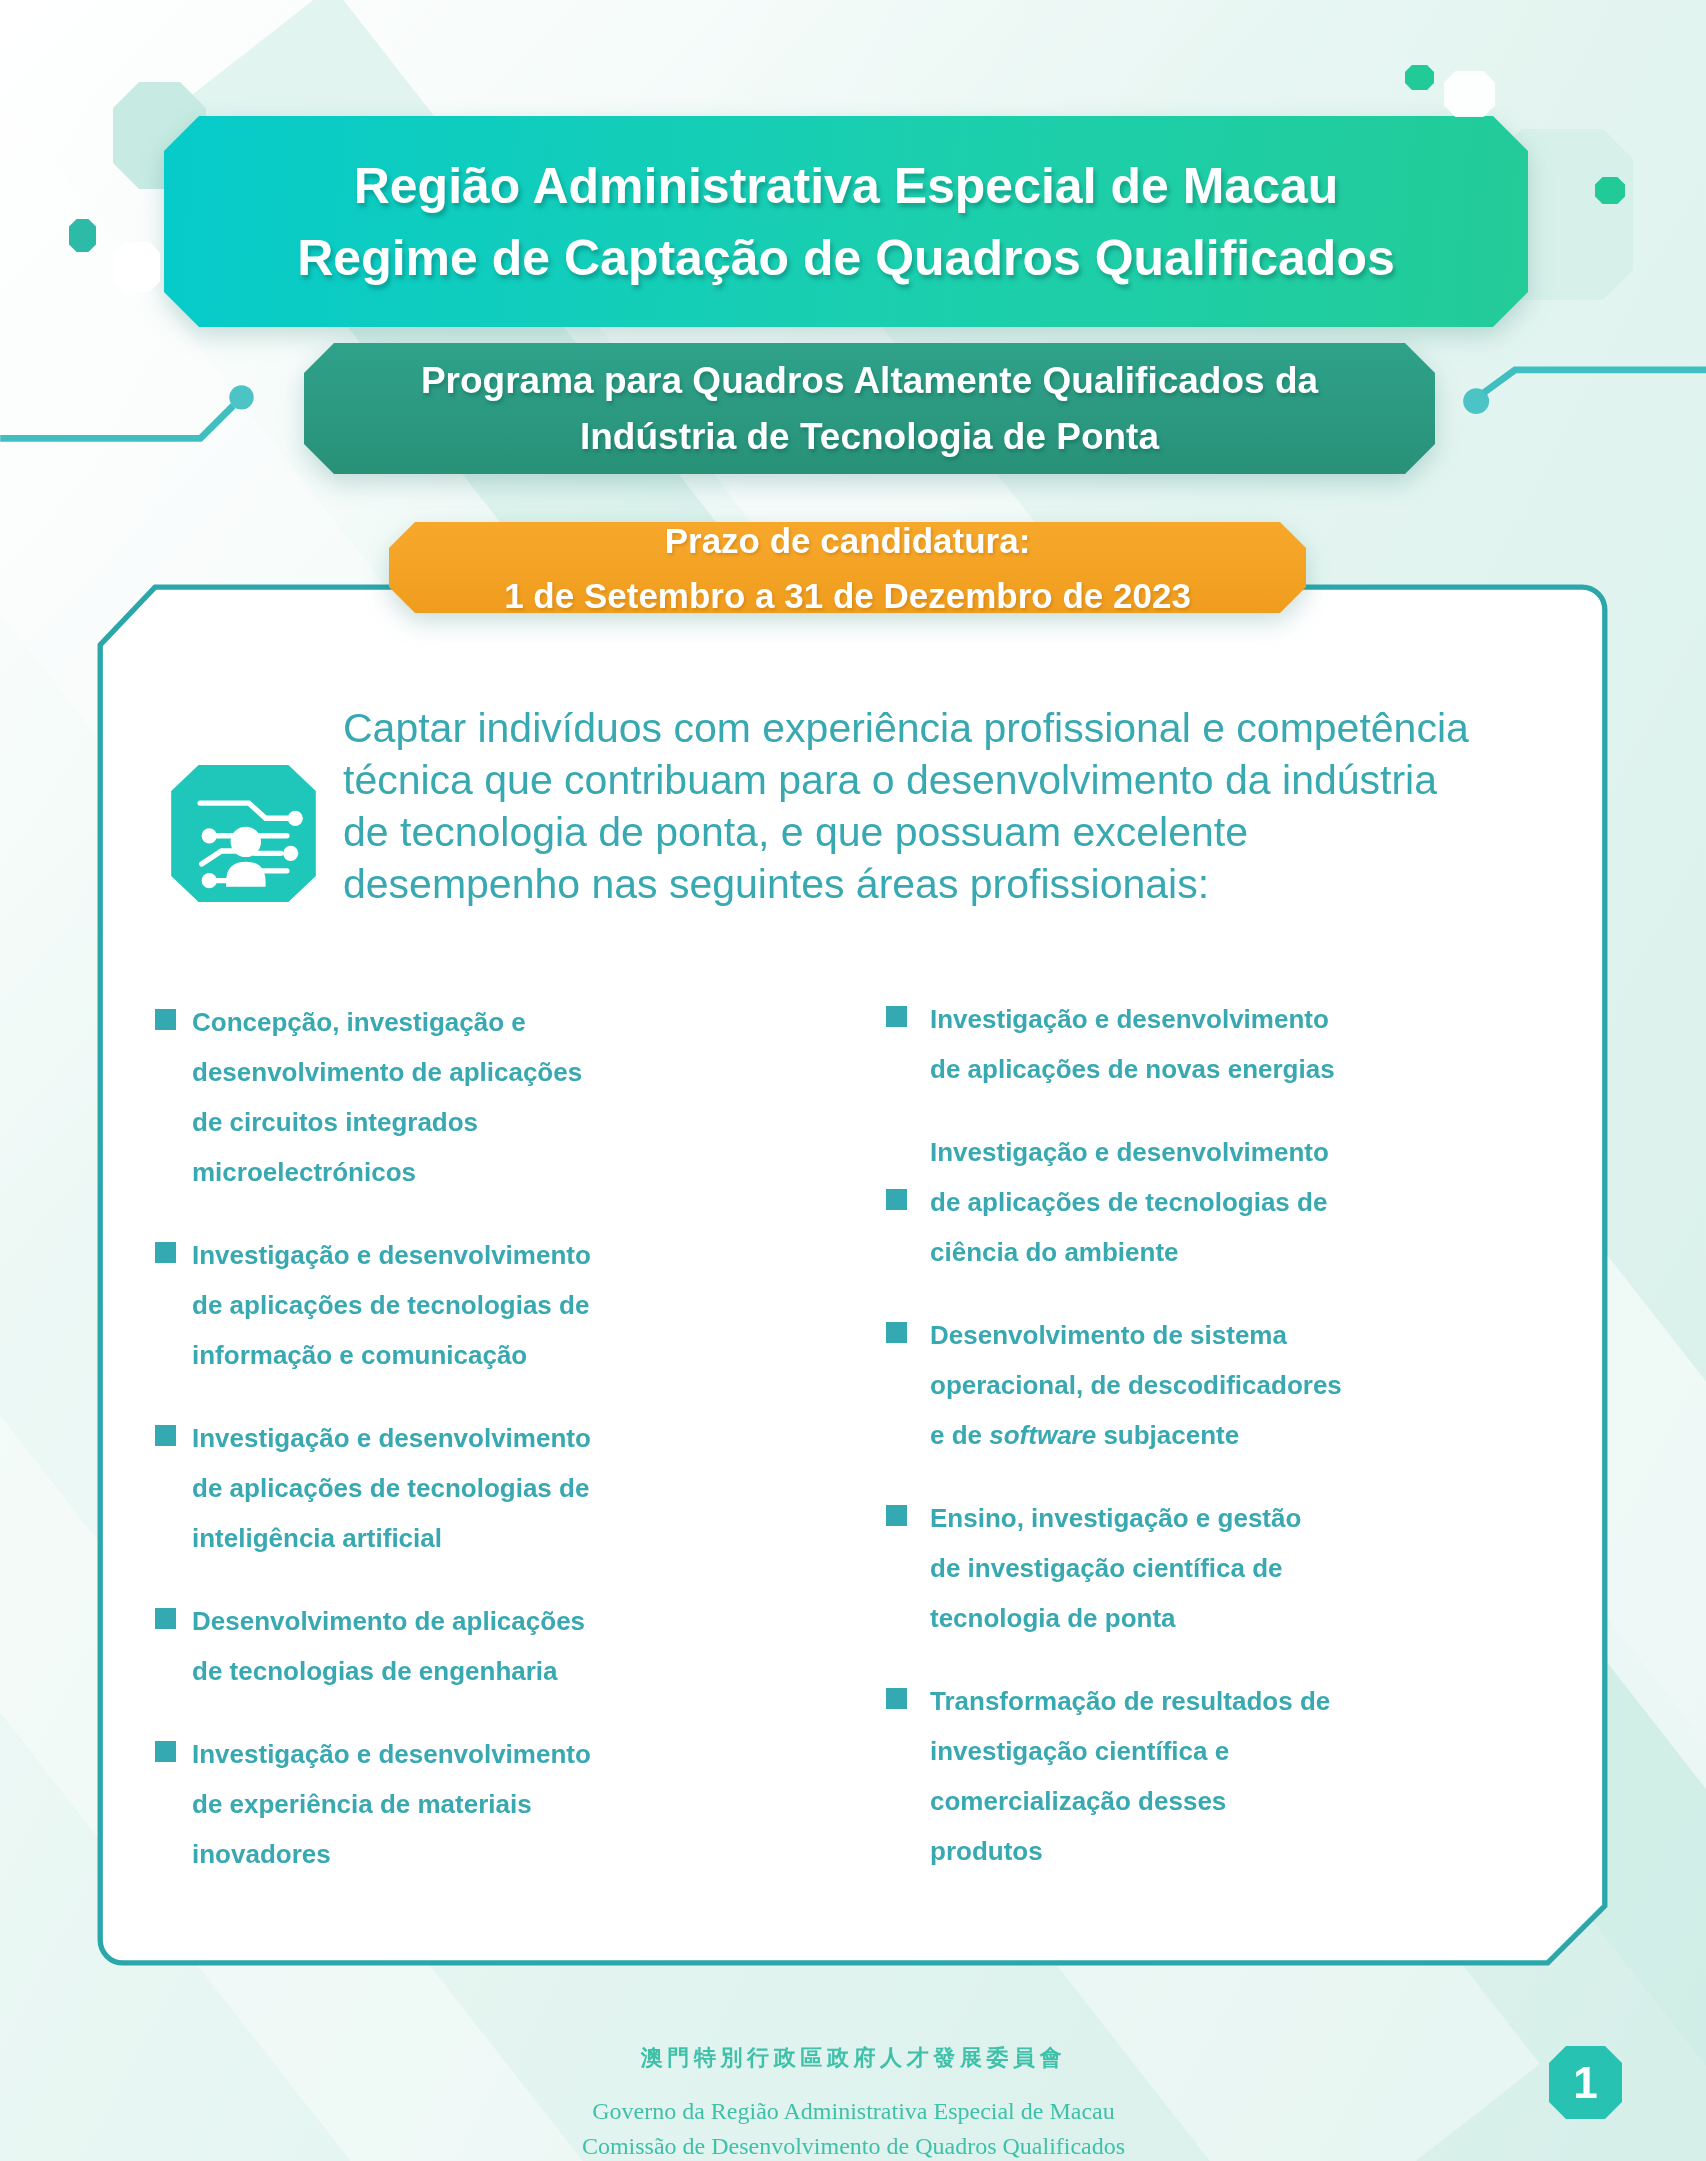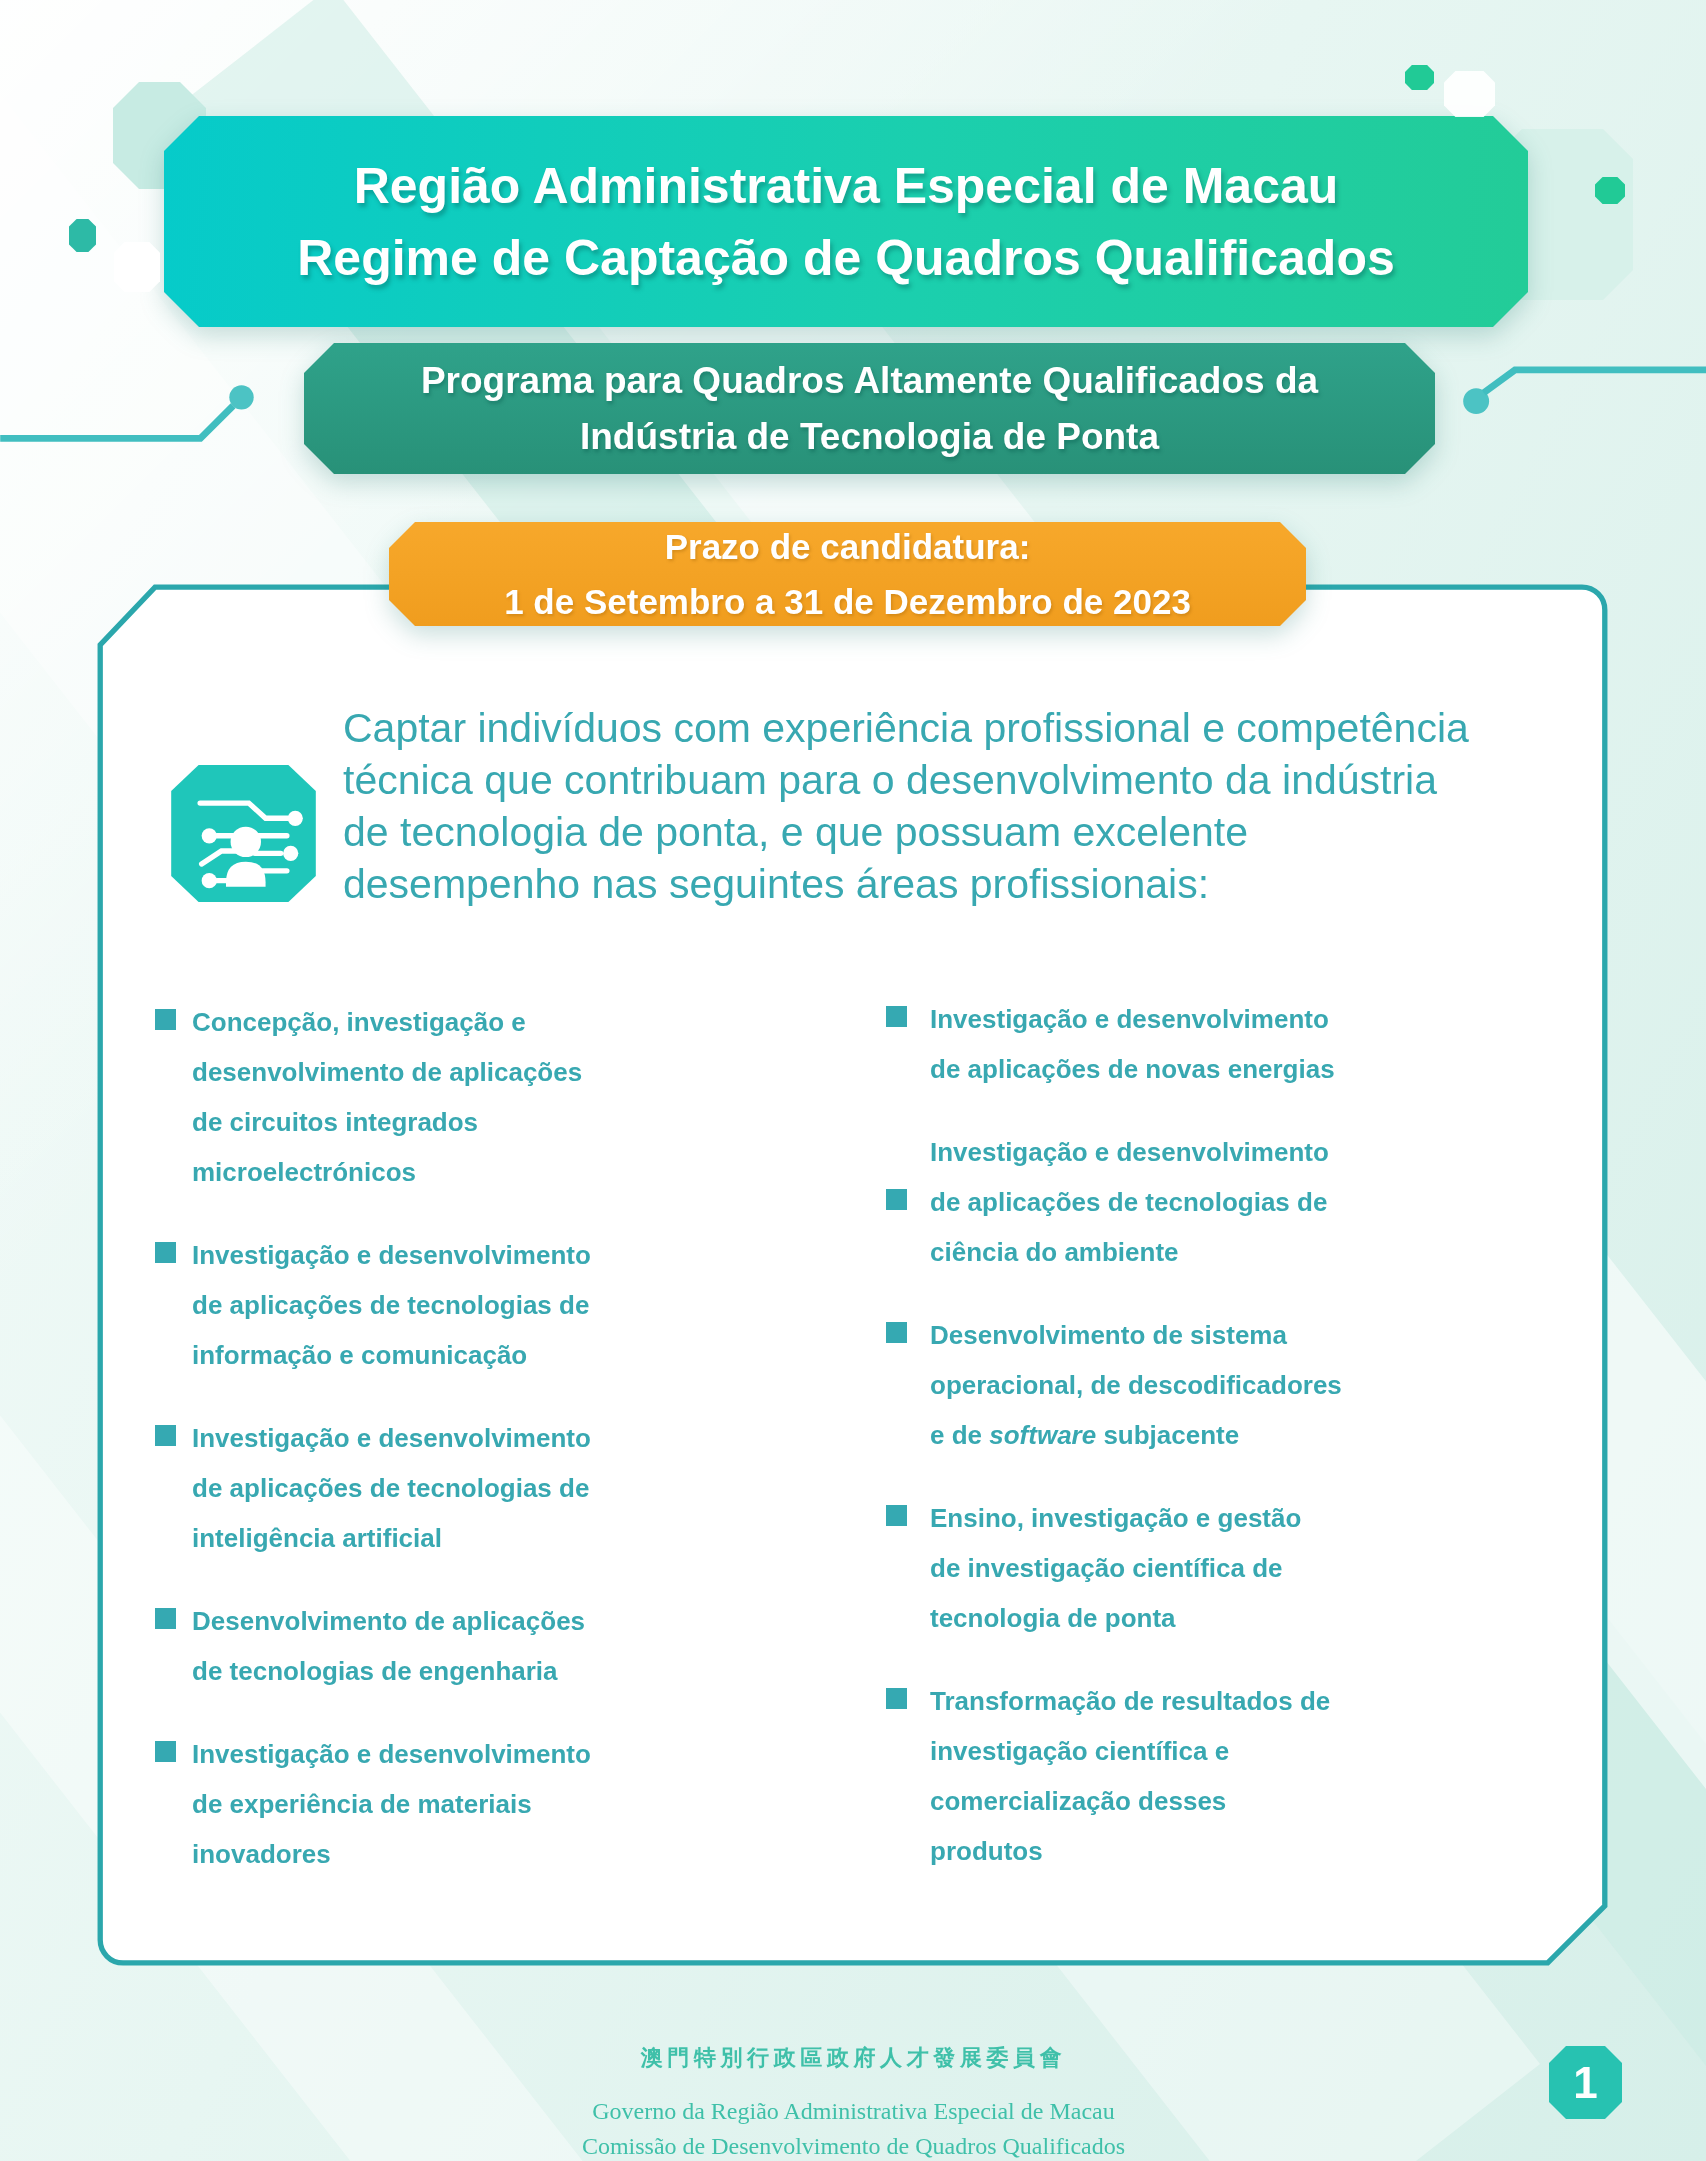--- a/index.html
+++ b/index.html
@@ -36,21 +36,21 @@
     text-shadow:2.3px 3.8px 4.6px rgba(0,90,85,.38); white-space:nowrap; }
 
   
   .program-banner { width:1131px; height:131px; --c:30px;
     background:linear-gradient(180deg,#2fa28a 0%,#289178 100%);
     display:flex; flex-direction:column; justify-content:center; align-items:center; }
   .program-banner .bl { font-size:37px; font-weight:bold; color:#ffffff; line-height:56px;
     text-shadow:1.5px 3px 3.8px rgba(0,80,70,.35); white-space:nowrap; }
 
   
-  .deadline-banner { width:917px; height:104px; --c:26px;
+  .deadline-banner { width:917px; height:91px; --c:26px;
     background:linear-gradient(180deg,#f7a82b 0%,#f09d1e 100%);
     display:flex; flex-direction:column; justify-content:center; align-items:center; }
   .deadline-banner .bl { font-size:35px; font-weight:bold; color:#ffffff; line-height:55px;
     text-shadow:1.5px 2.3px 3px rgba(150,90,0,.3); white-space:nowrap; }
 
   .content-box-svg { position:absolute; left:97px; top:584px; z-index:3; }
 
   .content-layer { position:absolute; left:0; top:16px; width:1707px; height:1687px; z-index:4; }
 
   .talent-icon { position:absolute; left:171px; top:749px; }

